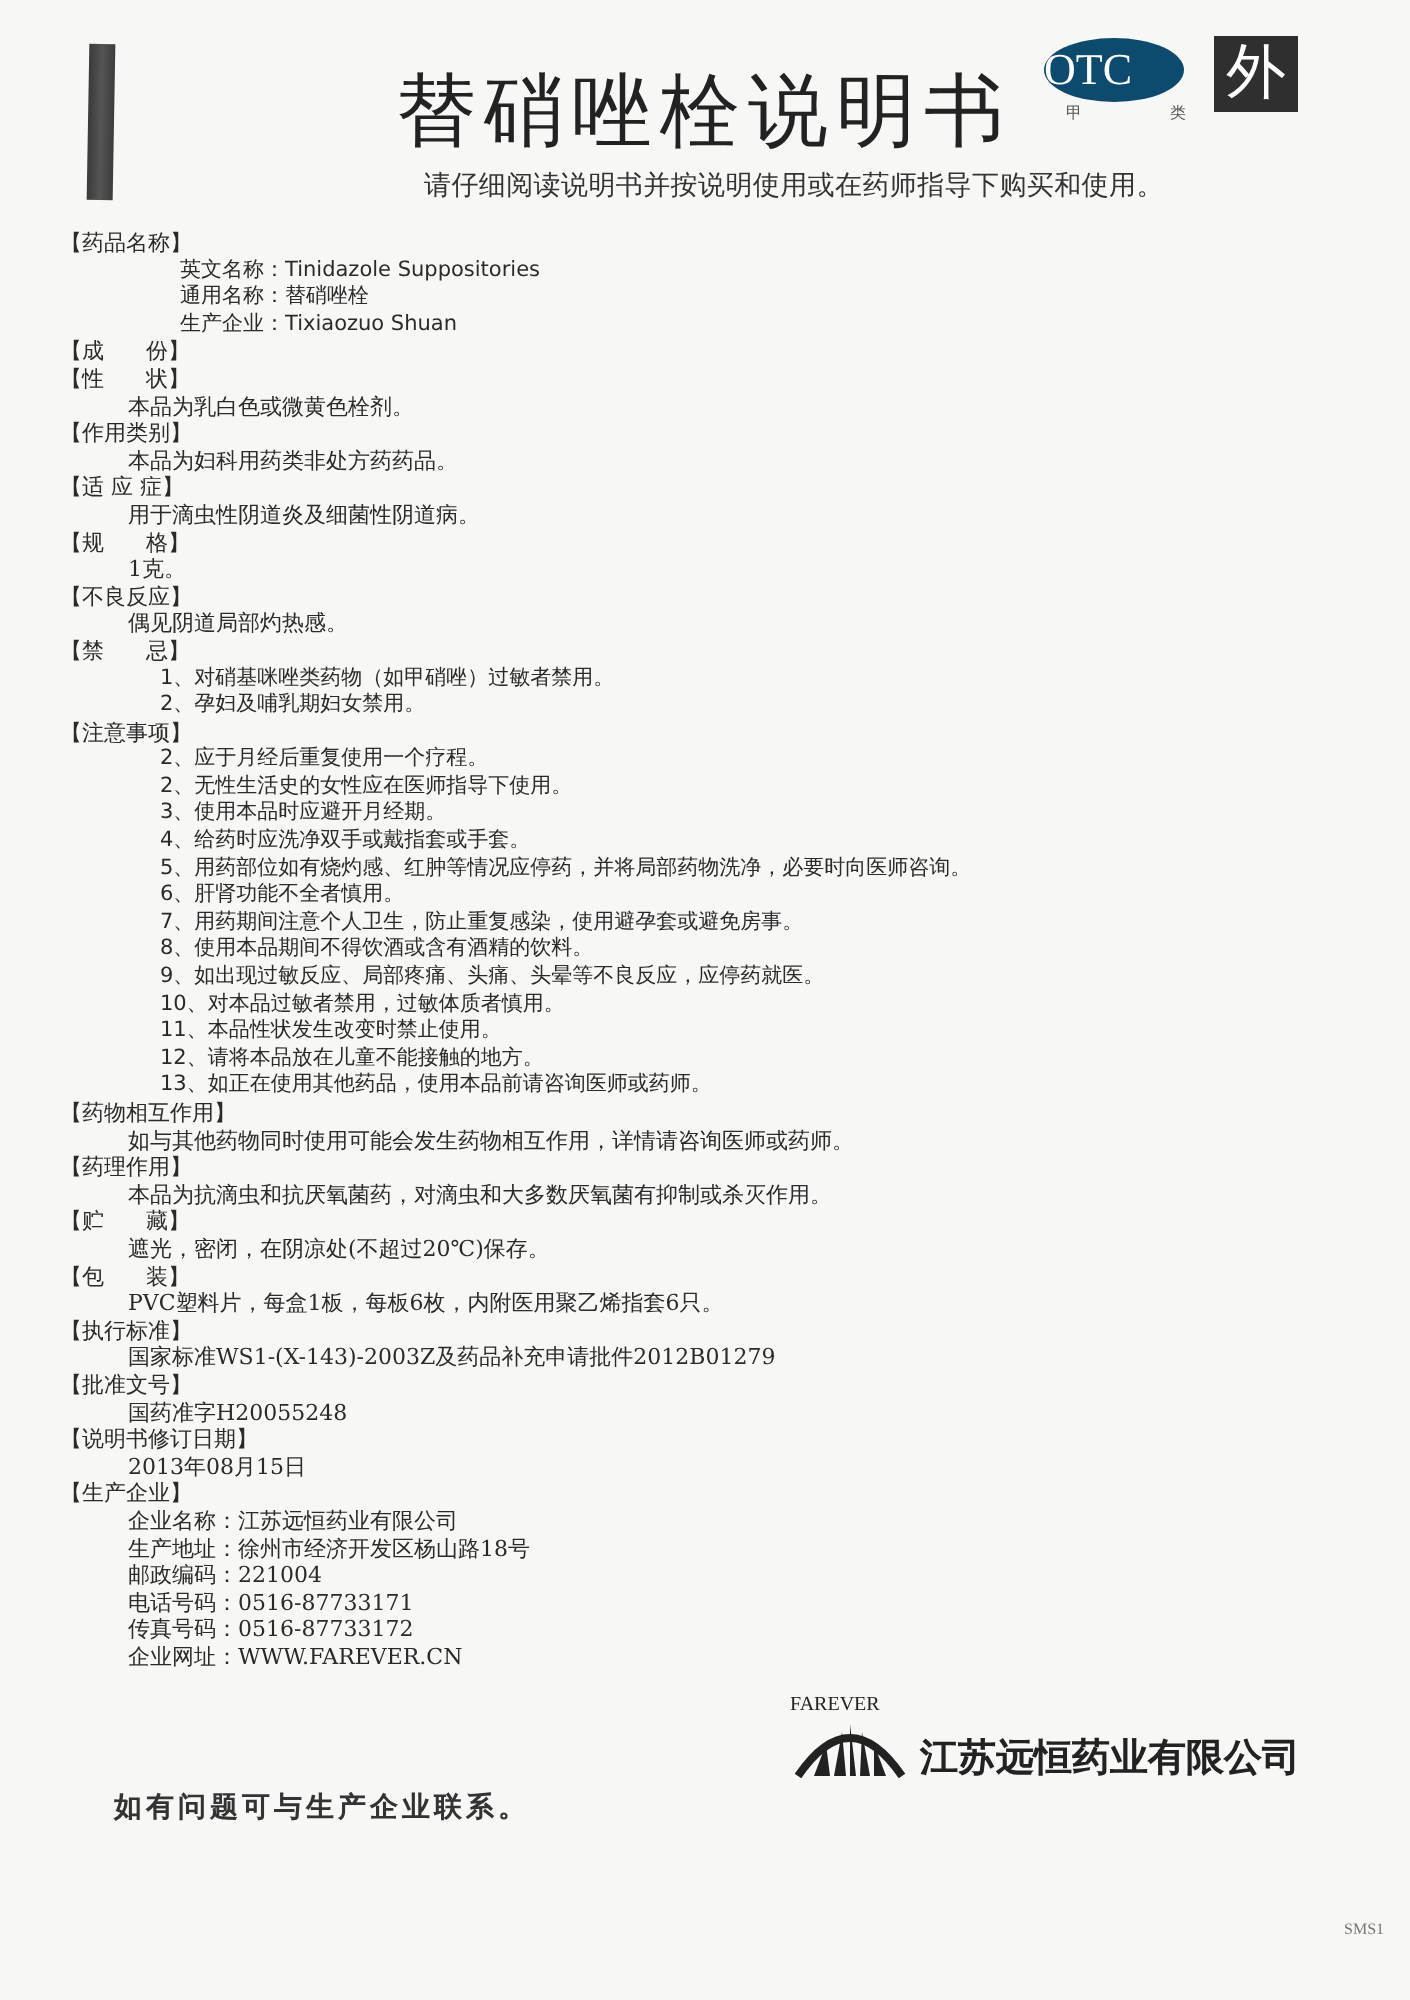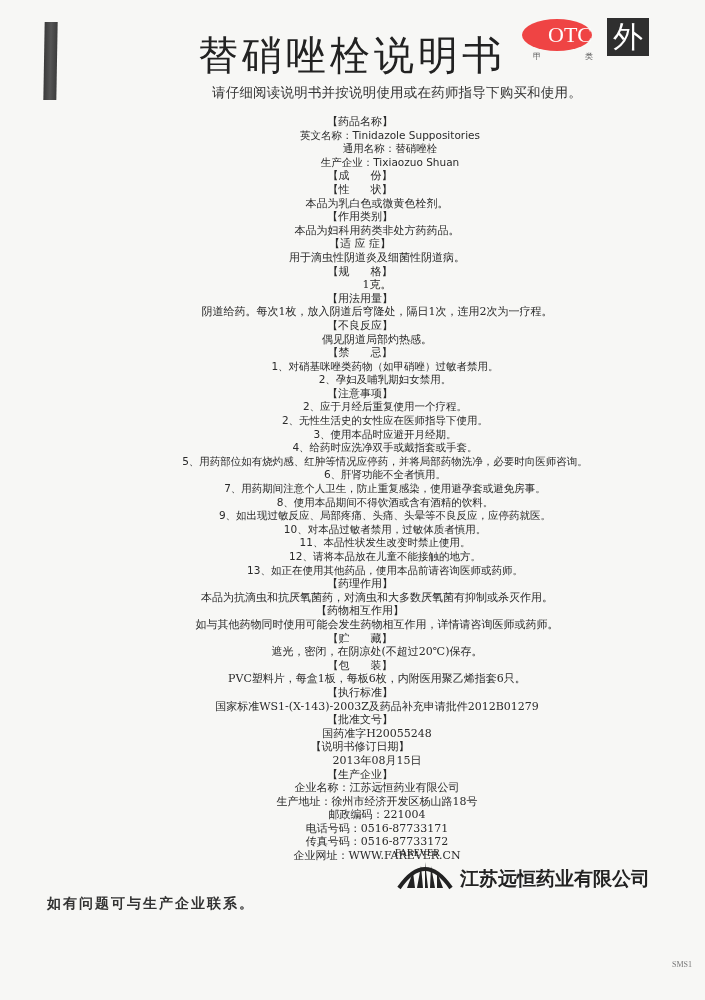--- a/index.html
+++ b/index.html
@@ -14,49 +14,49 @@
       background: linear-gradient(90deg, #3a3a3a, #555, #3c3c3c);
       transform: rotate(1deg);
     }
     .title {
       position: absolute; left: 198px; top: 28px;
       font-family: "DejaVu Sans", sans-serif;
       font-size: 40px; letter-spacing: 4px; color: #222; white-space: nowrap;
     }
     .otc {
       position: absolute; left: 522px; top: 19px; width: 70px; height: 32px;
-      border-radius: 50%; background: #ef4444; color: #fff;
+      border-radius: 50%; background: #0c4a6e; color: #fff;
       font-family: "Liberation Serif", serif; font-size: 22px;
-      text-align: right; line-height: 32px;
+      text-align: left; line-height: 32px;
     }
     .otc-sub {
       position: absolute; left: 533px; top: 51px; font-size: 8px; color: #555;
       font-family: "DejaVu Sans", sans-serif; width: 60px;
       display: flex; justify-content: space-between;
     }
     .wai {
       position: absolute; left: 607px; top: 18px; width: 42px; height: 38px;
       background: #2f2f2f; color: #fff; font-size: 30px; text-align: center;
       line-height: 38px; font-family: "DejaVu Sans", sans-serif;
     }
     .subtitle {
       position: absolute; left: 170px; top: 84px;
       font-family: "DejaVu Sans", sans-serif; font-size: 13.5px; color: #333;
       white-space: nowrap; letter-spacing: 0.2px; margin-left: 42px;
     }
     .content {
       position: absolute; left: 30px; top: 115px; width: 660px;
-      font-size: 11px; line-height: 13.6px; text-align: center;
+      font-size: 11px; line-height: 13.6px;
     }
     .sec-label { white-space: pre; color: #2a2a2a; }
     .line { white-space: pre; padding-left: 34px; }
     .line.sub { padding-left: 60px; font-family: "DejaVu Sans", sans-serif; font-size: 10.5px; }
     .line.num { padding-left: 50px; font-family: "DejaVu Sans", sans-serif; font-size: 10.5px; }
     .footer-contact {
-      position: absolute; left: 47px; top: 895px;
+      position: absolute; left: 57px; top: 895px;
       font-family: "DejaVu Sans", sans-serif; font-size: 14px; font-weight: bold;
       letter-spacing: 2px; color: #333;
     }
     .logo {
       position: absolute; left: 395px; top: 850px; width: 60px; height: 48px;
     }
     .logo-text {
       position: absolute; left: 395px; top: 847px; width: 60px;
       font-family: "Liberation Serif", serif; font-size: 10px; color: #222;
       letter-spacing: 0px;
@@ -107,24 +107,20 @@
     </div>
     <div>
       <div class="sec-label">【适 应 症】</div>
       <div class="line">用于滴虫性阴道炎及细菌性阴道病。</div>
     </div>
     <div>
       <div class="sec-label">【规      格】</div>
       <div class="line">1克。</div>
     </div>
     <div>
-      <div class="sec-label">【用法用量】</div>
-      <div class="line">阴道给药。每次1枚，放入阴道后穹隆处，隔日1次，连用2次为一疗程。</div>
-    </div>
-    <div>
       <div class="sec-label">【不良反应】</div>
       <div class="line">偶见阴道局部灼热感。</div>
     </div>
     <div>
       <div class="sec-label">【禁      忌】</div>
       <div class="line num">1、对硝基咪唑类药物（如甲硝唑）过敏者禁用。</div>
       <div class="line num">2、孕妇及哺乳期妇女禁用。</div>
     </div>
     <div>
       <div class="sec-label">【注意事项】</div>
@@ -136,26 +132,26 @@
       <div class="line num">6、肝肾功能不全者慎用。</div>
       <div class="line num">7、用药期间注意个人卫生，防止重复感染，使用避孕套或避免房事。</div>
       <div class="line num">8、使用本品期间不得饮酒或含有酒精的饮料。</div>
       <div class="line num">9、如出现过敏反应、局部疼痛、头痛、头晕等不良反应，应停药就医。</div>
       <div class="line num">10、对本品过敏者禁用，过敏体质者慎用。</div>
       <div class="line num">11、本品性状发生改变时禁止使用。</div>
       <div class="line num">12、请将本品放在儿童不能接触的地方。</div>
       <div class="line num">13、如正在使用其他药品，使用本品前请咨询医师或药师。</div>
     </div>
     <div>
+      <div class="sec-label">【药物相互作用】</div>
+      <div class="line">如与其他药物同时使用可能会发生药物相互作用，详情请咨询医师或药师。</div>
+    </div>
+    <div>
       <div class="sec-label">【药理作用】</div>
       <div class="line">本品为抗滴虫和抗厌氧菌药，对滴虫和大多数厌氧菌有抑制或杀灭作用。</div>
-    </div>
-    <div>
-      <div class="sec-label">【药物相互作用】</div>
-      <div class="line">如与其他药物同时使用可能会发生药物相互作用，详情请咨询医师或药师。</div>
     </div>
     <div>
       <div class="sec-label">【贮      藏】</div>
       <div class="line">遮光，密闭，在阴凉处(不超过20℃)保存。</div>
     </div>
     <div>
       <div class="sec-label">【包      装】</div>
       <div class="line">PVC塑料片，每盒1板，每板6枚，内附医用聚乙烯指套6只。</div>
     </div>
     <div>

